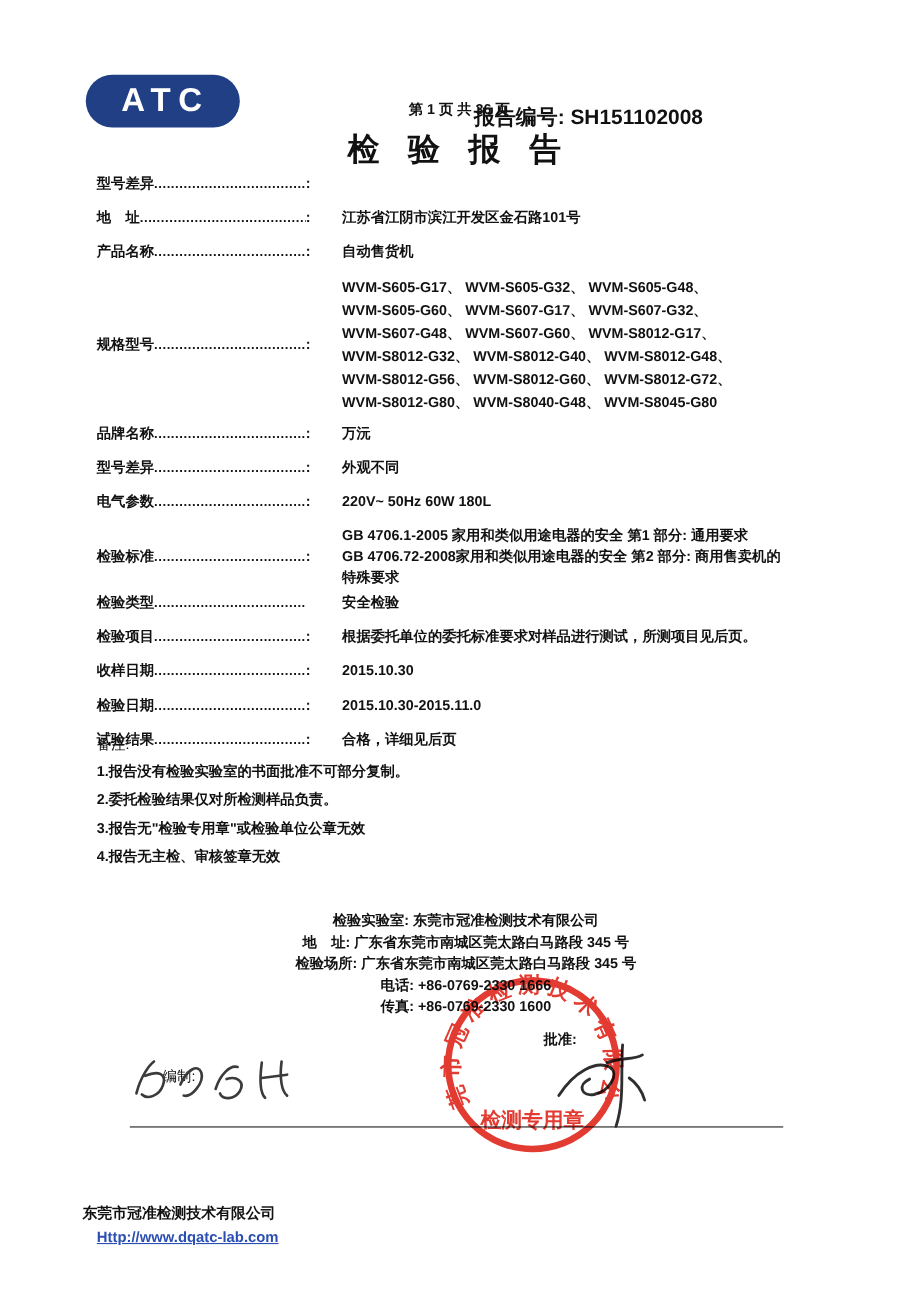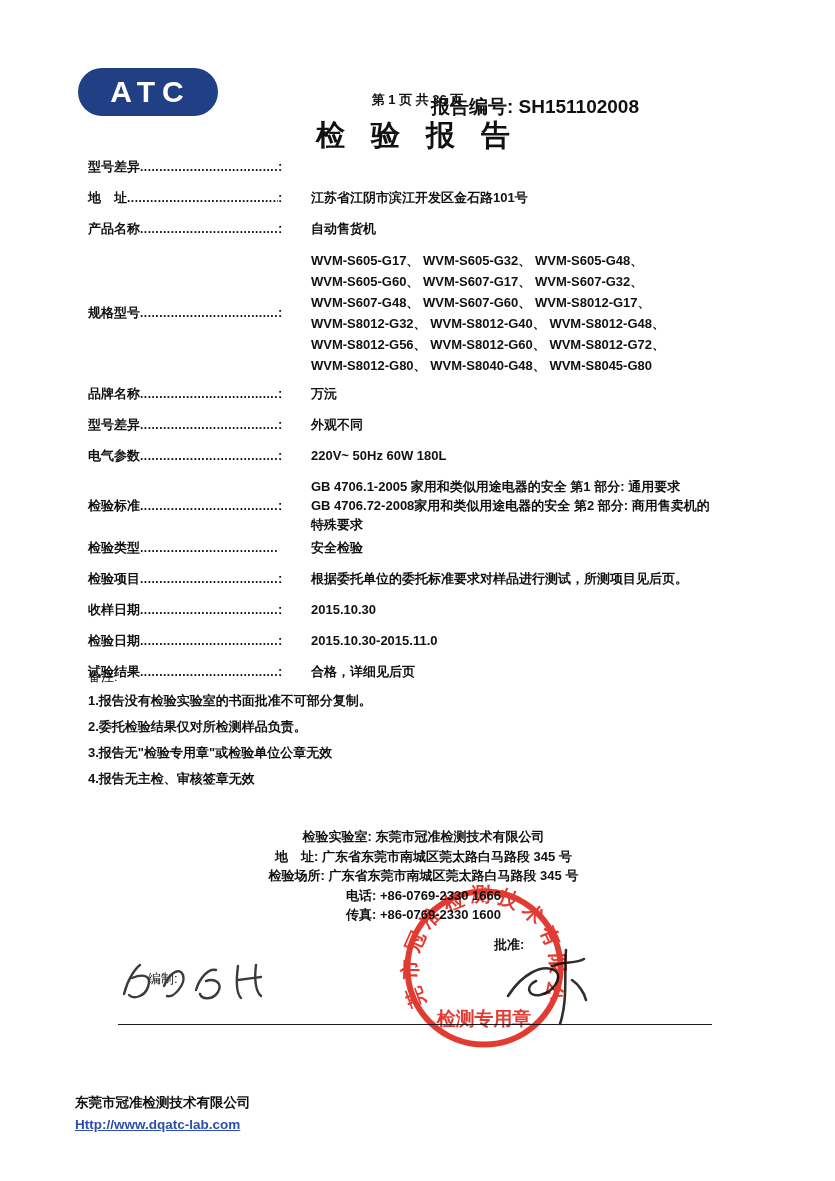--- a/index.html
+++ b/index.html
@@ -51,21 +51,21 @@
   .sig-approved{left:500px;top:940px;}
   .sign-line{position:absolute;left:118px;top:1024px;width:642px;border-top:1.6px solid #1c1c1c;}
 
   
   .stamp{position:absolute;left:398px;top:882px;width:172px;height:172px;z-index:5;
          mix-blend-mode:multiply;opacity:0.92;}
 
   
   .footer{position:absolute;left:75px;top:1092px;font-size:13.5px;}
   .footer-company{font-weight:bold;line-height:22px;}
-  .footer-url{color:#2b4eb2;text-decoration:underline;font-weight:bold;line-height:22px;cursor:pointer;}
+  .footer-url{color:#2b4eb2;text-decoration:underline;font-weight:bold;line-height:22px;cursor:pointer;margin-left:13px;}
 </style>
 </head>
 <body>
 
 <div class="page">
 
   <div class="logo">
     <span>ATC</span>
   </div>
   <div class="page-info">第 1 页 共 36 页</div>

